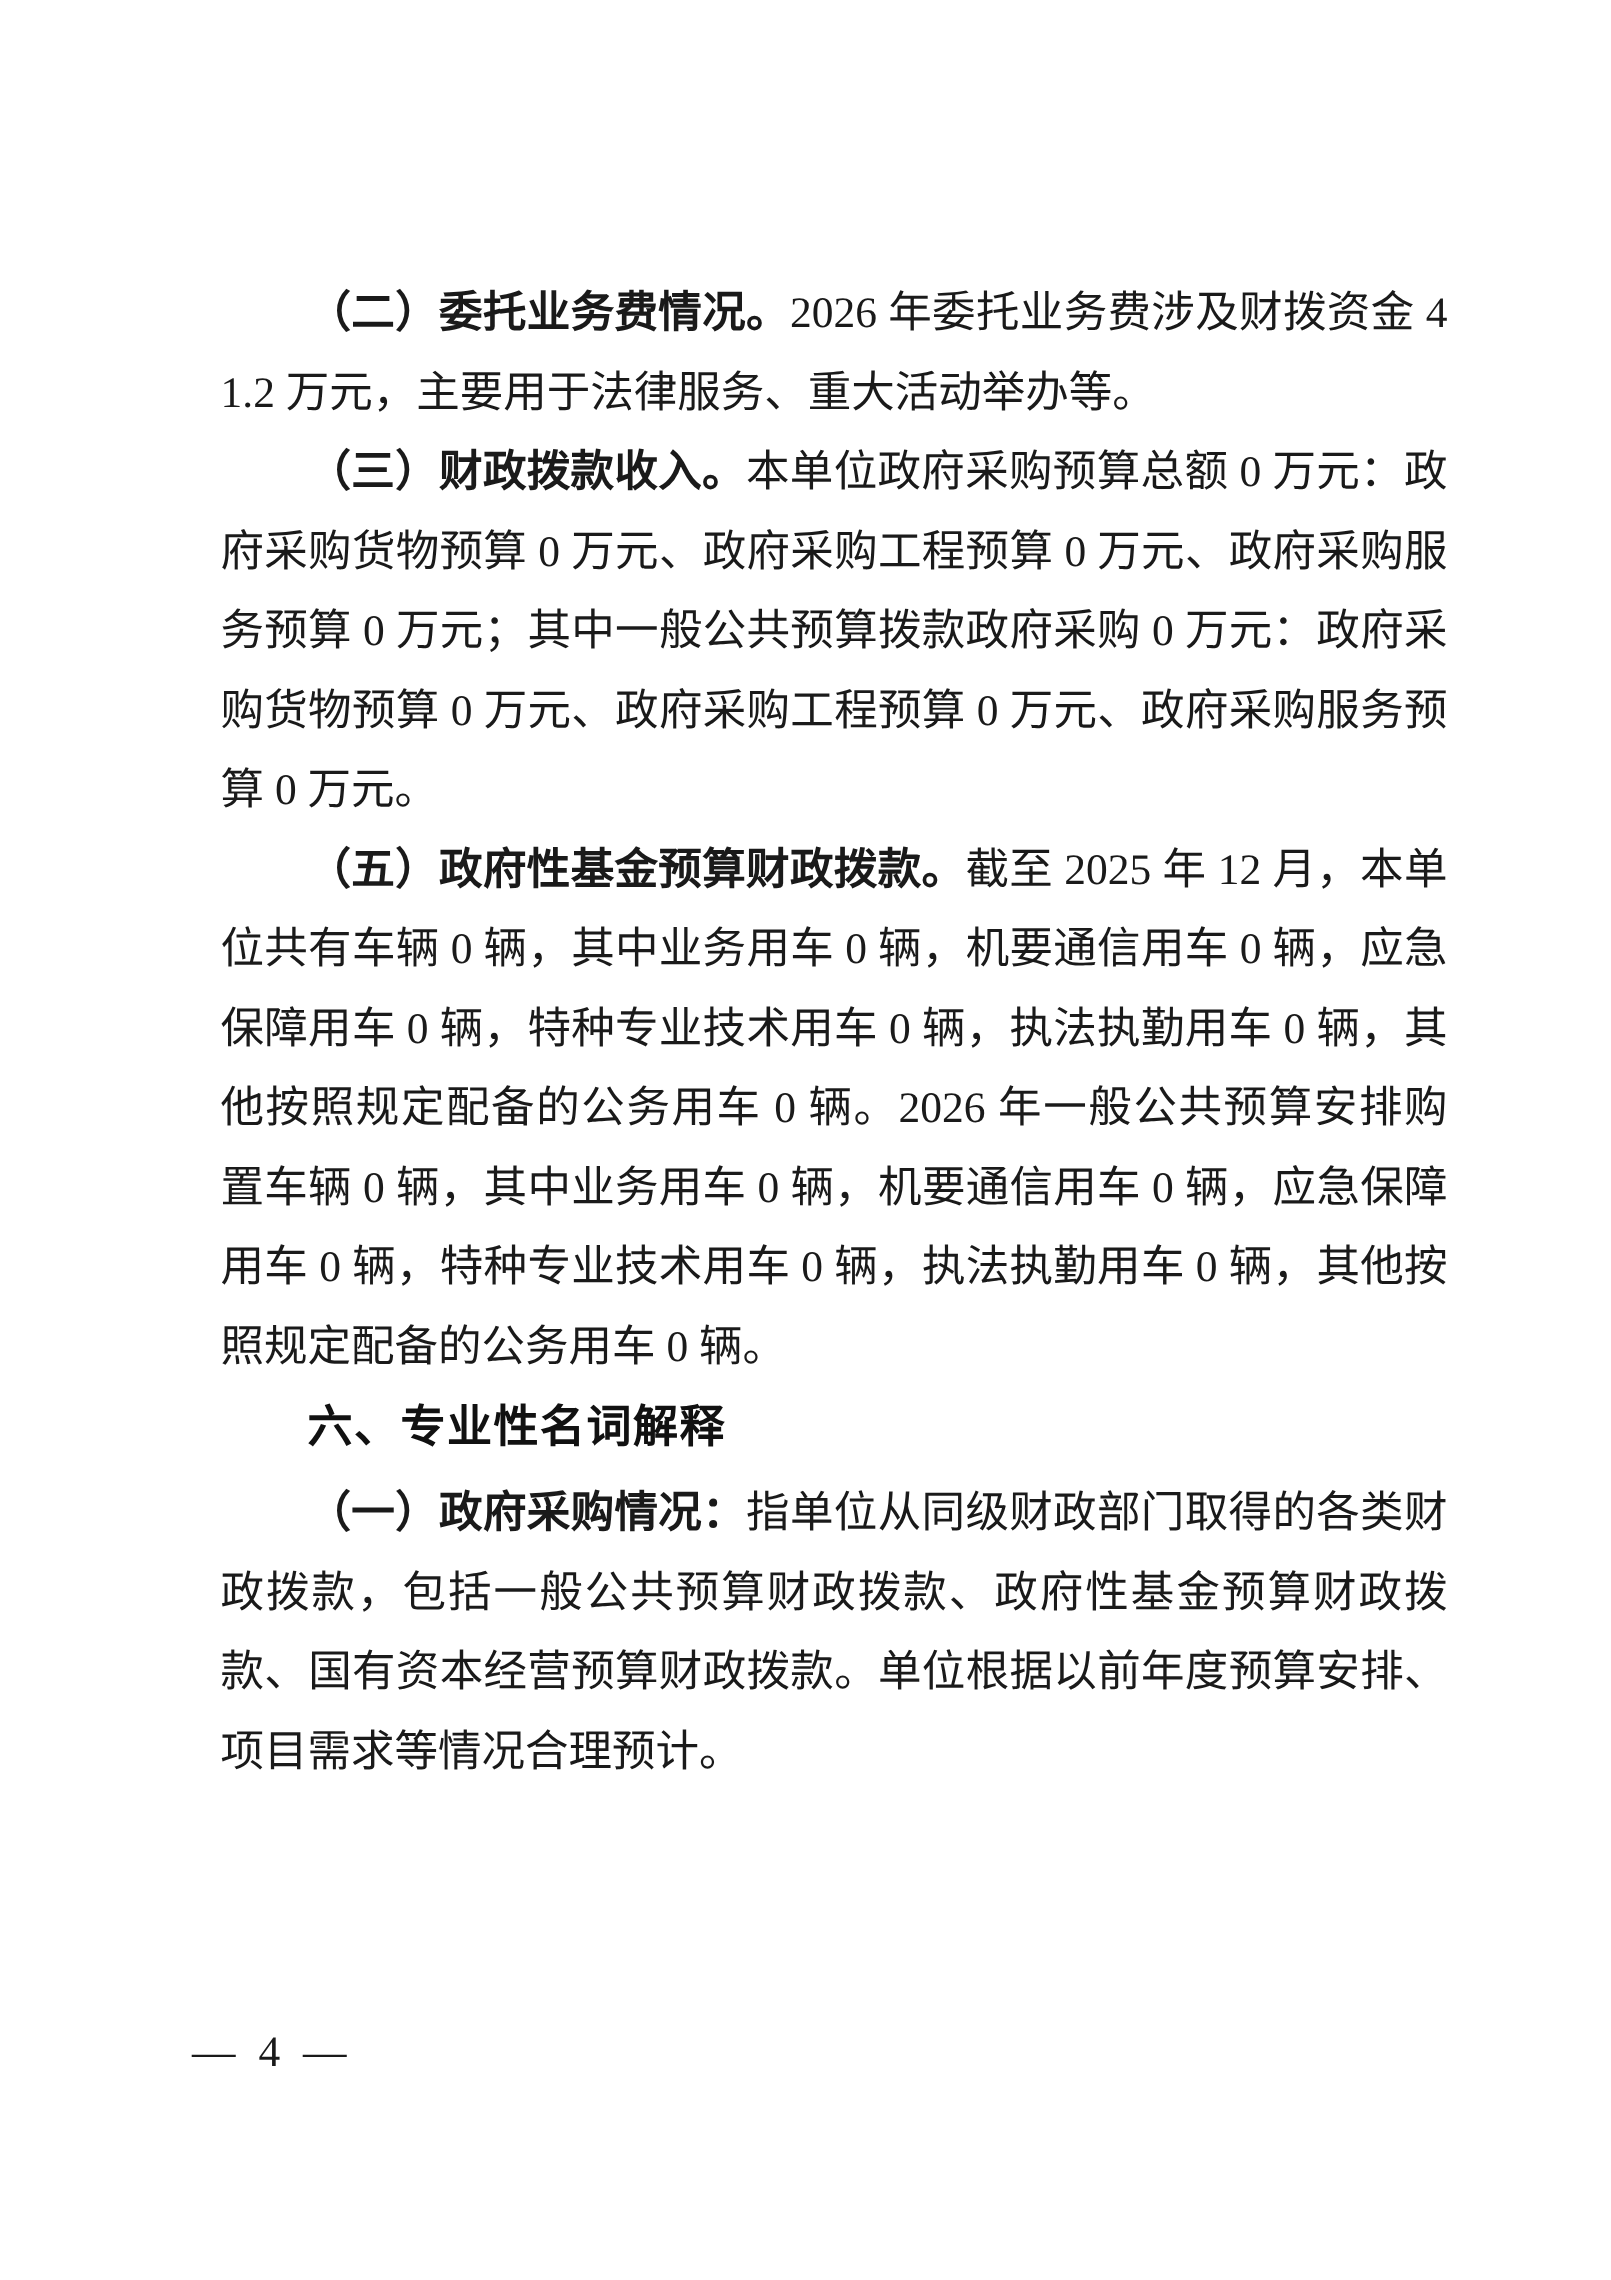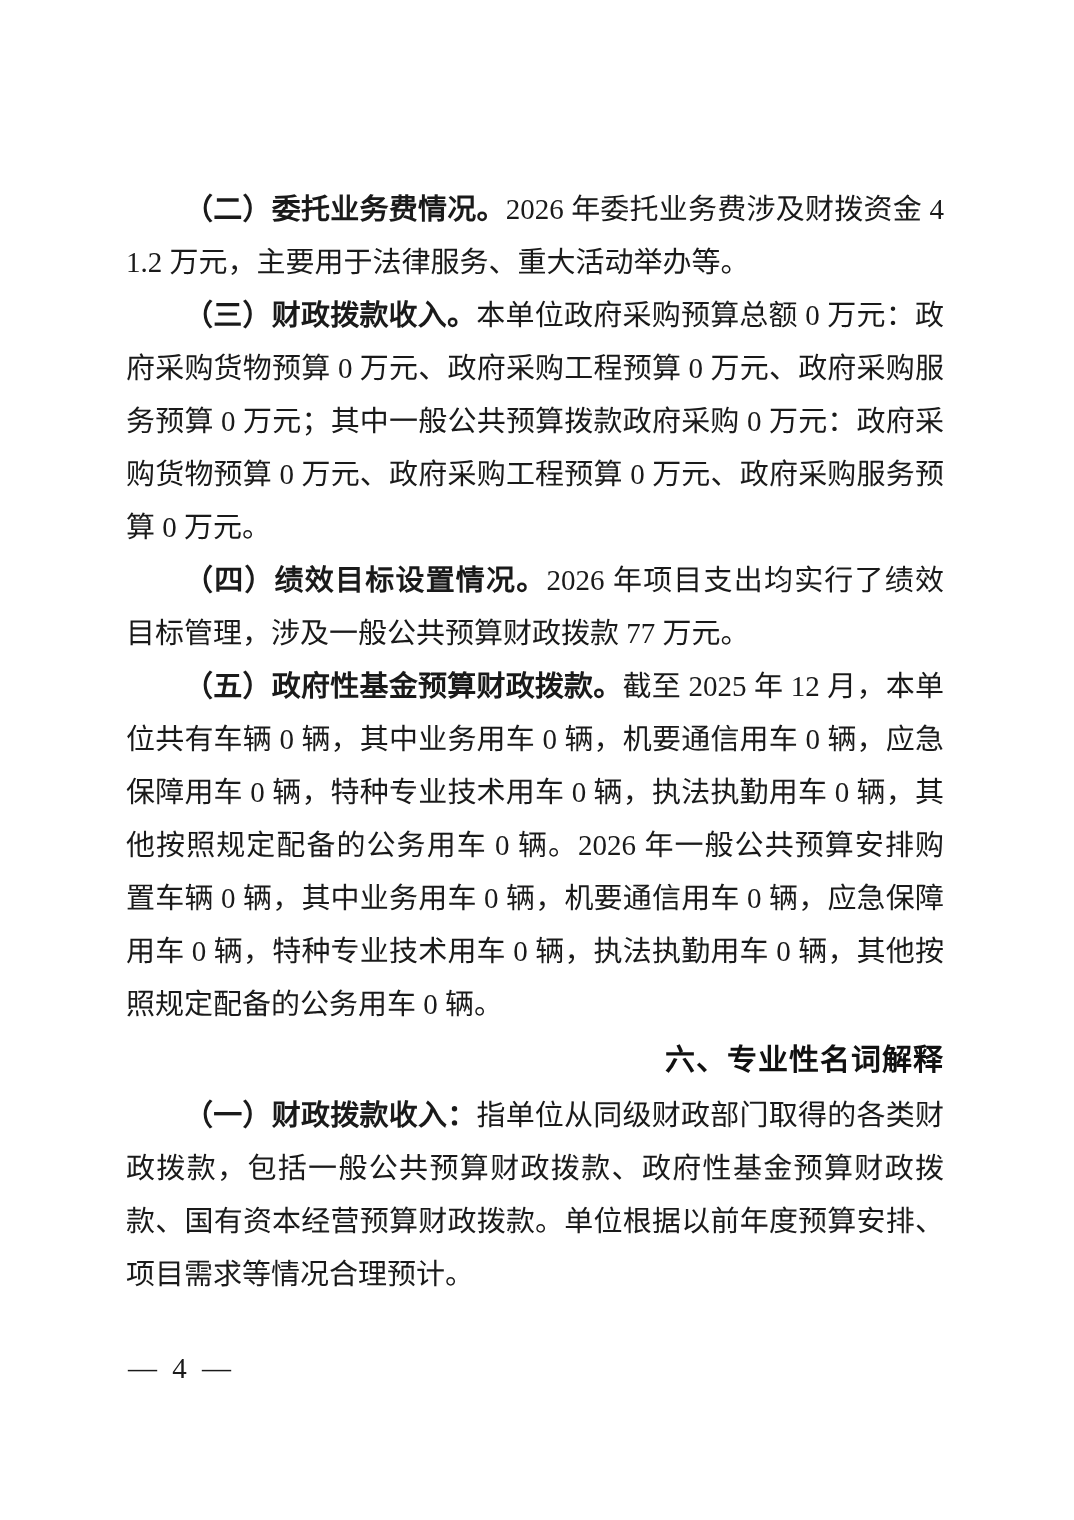--- a/index.html
+++ b/index.html
@@ -11,47 +11,46 @@
     position: relative;
     width: 1074px;
     height: 1520px;
     background: #ffffff;
     overflow: hidden;
     font-family: "Liberation Serif", "DejaVu Serif", serif;
     color: #1a1a1a;
   }
   .content {
     position: absolute;
-    left: 126px;
+    left: 147px;
     top: 183px;
     width: 818px;
   }
   p.para {
     margin: 0;
     font-size: 29px;
     line-height: 53px;
     text-align: justify;
     text-justify: inter-character;
     text-indent: 2em;
     word-break: break-all;
     color: #1a1a1a;
   }
   p.para .lead {
     font-weight: bold;
   }
   h2.section-heading {
     margin: 0;
     padding-left: 58px;
-    font-family: Liberation Serif, serif;
+    font-family: Liberation Mono, monospace;
     font-weight: bold;
     font-size: 30px;
     line-height: 58px;
     color: #111111;
     letter-spacing: 1px;
-    text-align: right;
   }
   .page-number {
     position: absolute;
     left: 128px;
     top: 1348px;
     font-size: 29px;
     line-height: 40px;
     letter-spacing: 4px;
     color: #1a1a1a;
     font-family: "Liberation Serif", "DejaVu Serif", serif;
@@ -60,24 +59,23 @@
 </head>
 <body>
 
 <div class="page">
   <div class="content">
 
     <p class="para"><span class="lead">（二）委托业务费情况。</span><span>2026 年委托业务费涉及财拨资金 41.2 万元，主要用于法律服务、重大活动举办等。</span></p>
 
     <p class="para"><span class="lead">（三）财政拨款收入。</span><span>本单位政府采购预算总额 0 万元：政府采购货物预算 0 万元、政府采购工程预算 0 万元、政府采购服务预算 0 万元；其中一般公共预算拨款政府采购 0 万元：政府采购货物预算 0 万元、政府采购工程预算 0 万元、政府采购服务预算 0 万元。</span></p>
 
-    <p class="para"><span class="lead">（四）绩效目标设置情况。</span><span>2026 年项目支出均实行了绩效目标管理，涉及一般公共预算财政拨款 77 万元。</span></p>
 
     <p class="para"><span class="lead">（五）政府性基金预算财政拨款。</span><span>截至 2025 年 12 月，本单位共有车辆 0 辆，其中业务用车 0 辆，机要通信用车 0 辆，应急保障用车 0 辆，特种专业技术用车 0 辆，执法执勤用车 0 辆，其他按照规定配备的公务用车 0 辆。2026 年一般公共预算安排购置车辆 0 辆，其中业务用车 0 辆，机要通信用车 0 辆，应急保障用车 0 辆，特种专业技术用车 0 辆，执法执勤用车 0 辆，其他按照规定配备的公务用车 0 辆。</span></p>
 
     <h2 class="section-heading">六、专业性名词解释</h2>
 
-    <p class="para"><span class="lead">（一）财政拨款收入：</span><span>指单位从同级财政部门取得的各类财政拨款，包括一般公共预算财政拨款、政府性基金预算财政拨款、国有资本经营预算财政拨款。单位根据以前年度预算安排、项目需求等情况合理预计。</span></p>
+    <p class="para"><span class="lead">（一）政府采购情况：</span><span>指单位从同级财政部门取得的各类财政拨款，包括一般公共预算财政拨款、政府性基金预算财政拨款、国有资本经营预算财政拨款。单位根据以前年度预算安排、项目需求等情况合理预计。</span></p>
 
   </div>
 
   <div class="page-number">— 4 —</div>
 </div>
 
 </body></html>

